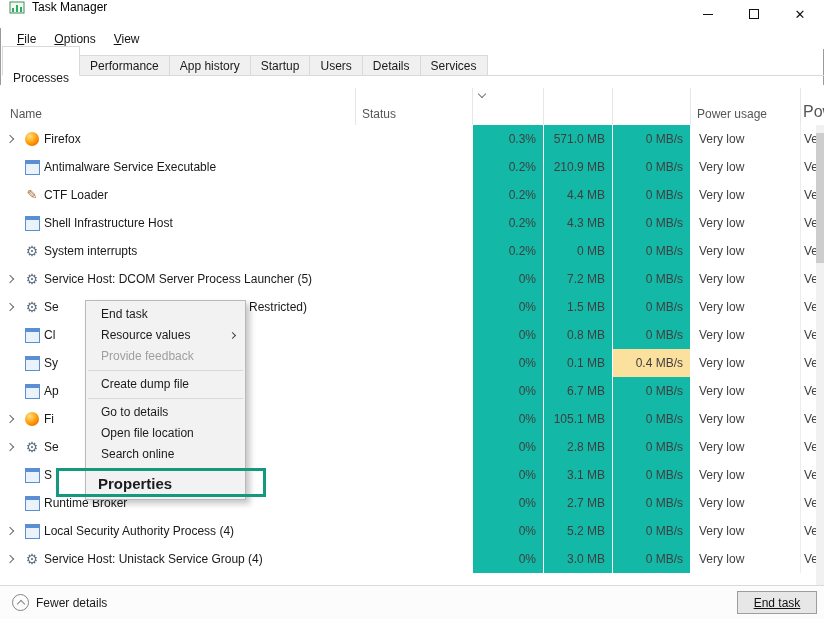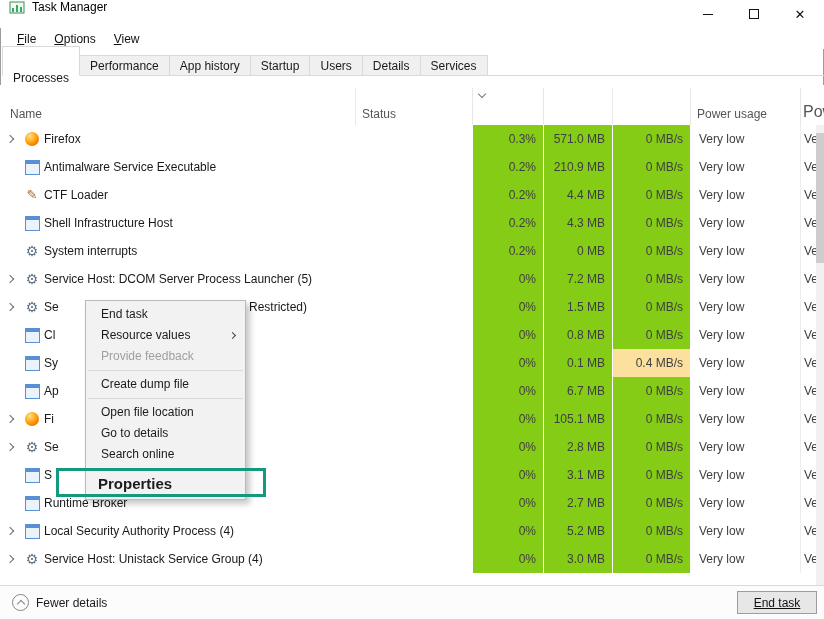--- a/index.html
+++ b/index.html
@@ -41,21 +41,21 @@
             border-right:1px solid #777; border-bottom:1px solid #777; transform:rotate(45deg); }
   .h-trend-clip { position:absolute; left:803px; bottom:4px; width:21px; overflow:hidden; white-space:nowrap;
                   font-size:16px; color:#555; }
 
   
   .tbody { position:absolute; top:125px; left:0; width:816px; height:460px; overflow:hidden; background:#fff; }
   .prow { position:relative; display:grid; grid-template-columns:20px 24px 311px 117px 71px 69px 78px 110px 16px;
           height:28px; align-items:stretch; }
   .cell { height:28px; line-height:28px; font-size:12px; overflow:hidden; }
   .num { text-align:right; padding-right:7px; color:#3f3f3f; }
-  .heat { background:#84cc16; border-left:1px solid #fff; }
+  .heat { background:#14b8a6; border-left:1px solid #fff; }
   .heat.mid { background:#fbe09e; }
   .power-cell { padding-left:9px; color:#3f3f3f; }
   .trend-cell { border-left:1px solid #ededed; padding-left:3px; color:#3f3f3f; white-space:nowrap; }
   .rname { font-size:12px; color:#191919; line-height:28px; white-space:nowrap; overflow:hidden; }
   .rsuffix { position:absolute; left:249px; top:0; height:28px; line-height:28px; font-size:12px; color:#191919; }
   .chev { position:relative; }
   .chev.on::before { content:""; position:absolute; left:7px; top:11px; width:5px; height:5px;
                      border-right:1px solid #6b6b6b; border-bottom:1px solid #6b6b6b; transform:rotate(-45deg); }
   .ricon { display:flex; align-items:center; justify-content:center; }
   .ric-firefox::before { content:""; width:14px; height:14px; border-radius:50%;
@@ -349,22 +349,22 @@
     <div class="thumb"></div>
   </div>
 
   <div class="ctx">
       <div class="ctx-item"><span>End task</span></div>
       <div class="ctx-item"><span>Resource values</span><span class="subarrow"></span></div>
       <div class="ctx-item disabled"><span>Provide feedback</span></div>
       <div class="ctx-sep"></div>
       <div class="ctx-item"><span>Create dump file</span></div>
       <div class="ctx-sep"></div>
+      <div class="ctx-item"><span>Go to details</span></div>
       <div class="ctx-item"><span>Open file location</span></div>
-      <div class="ctx-item"><span>Go to details</span></div>
       <div class="ctx-item"><span>Search online</span></div>
       <div class="ctx-sep"></div>
       <div class="ctx-item props"><span>Properties</span></div>
     </div>
 
   <div class="annotation"></div>
 
   <div class="footer">
     <div class="circle-chev"></div>
     <span class="fewer">Fewer details</span>

